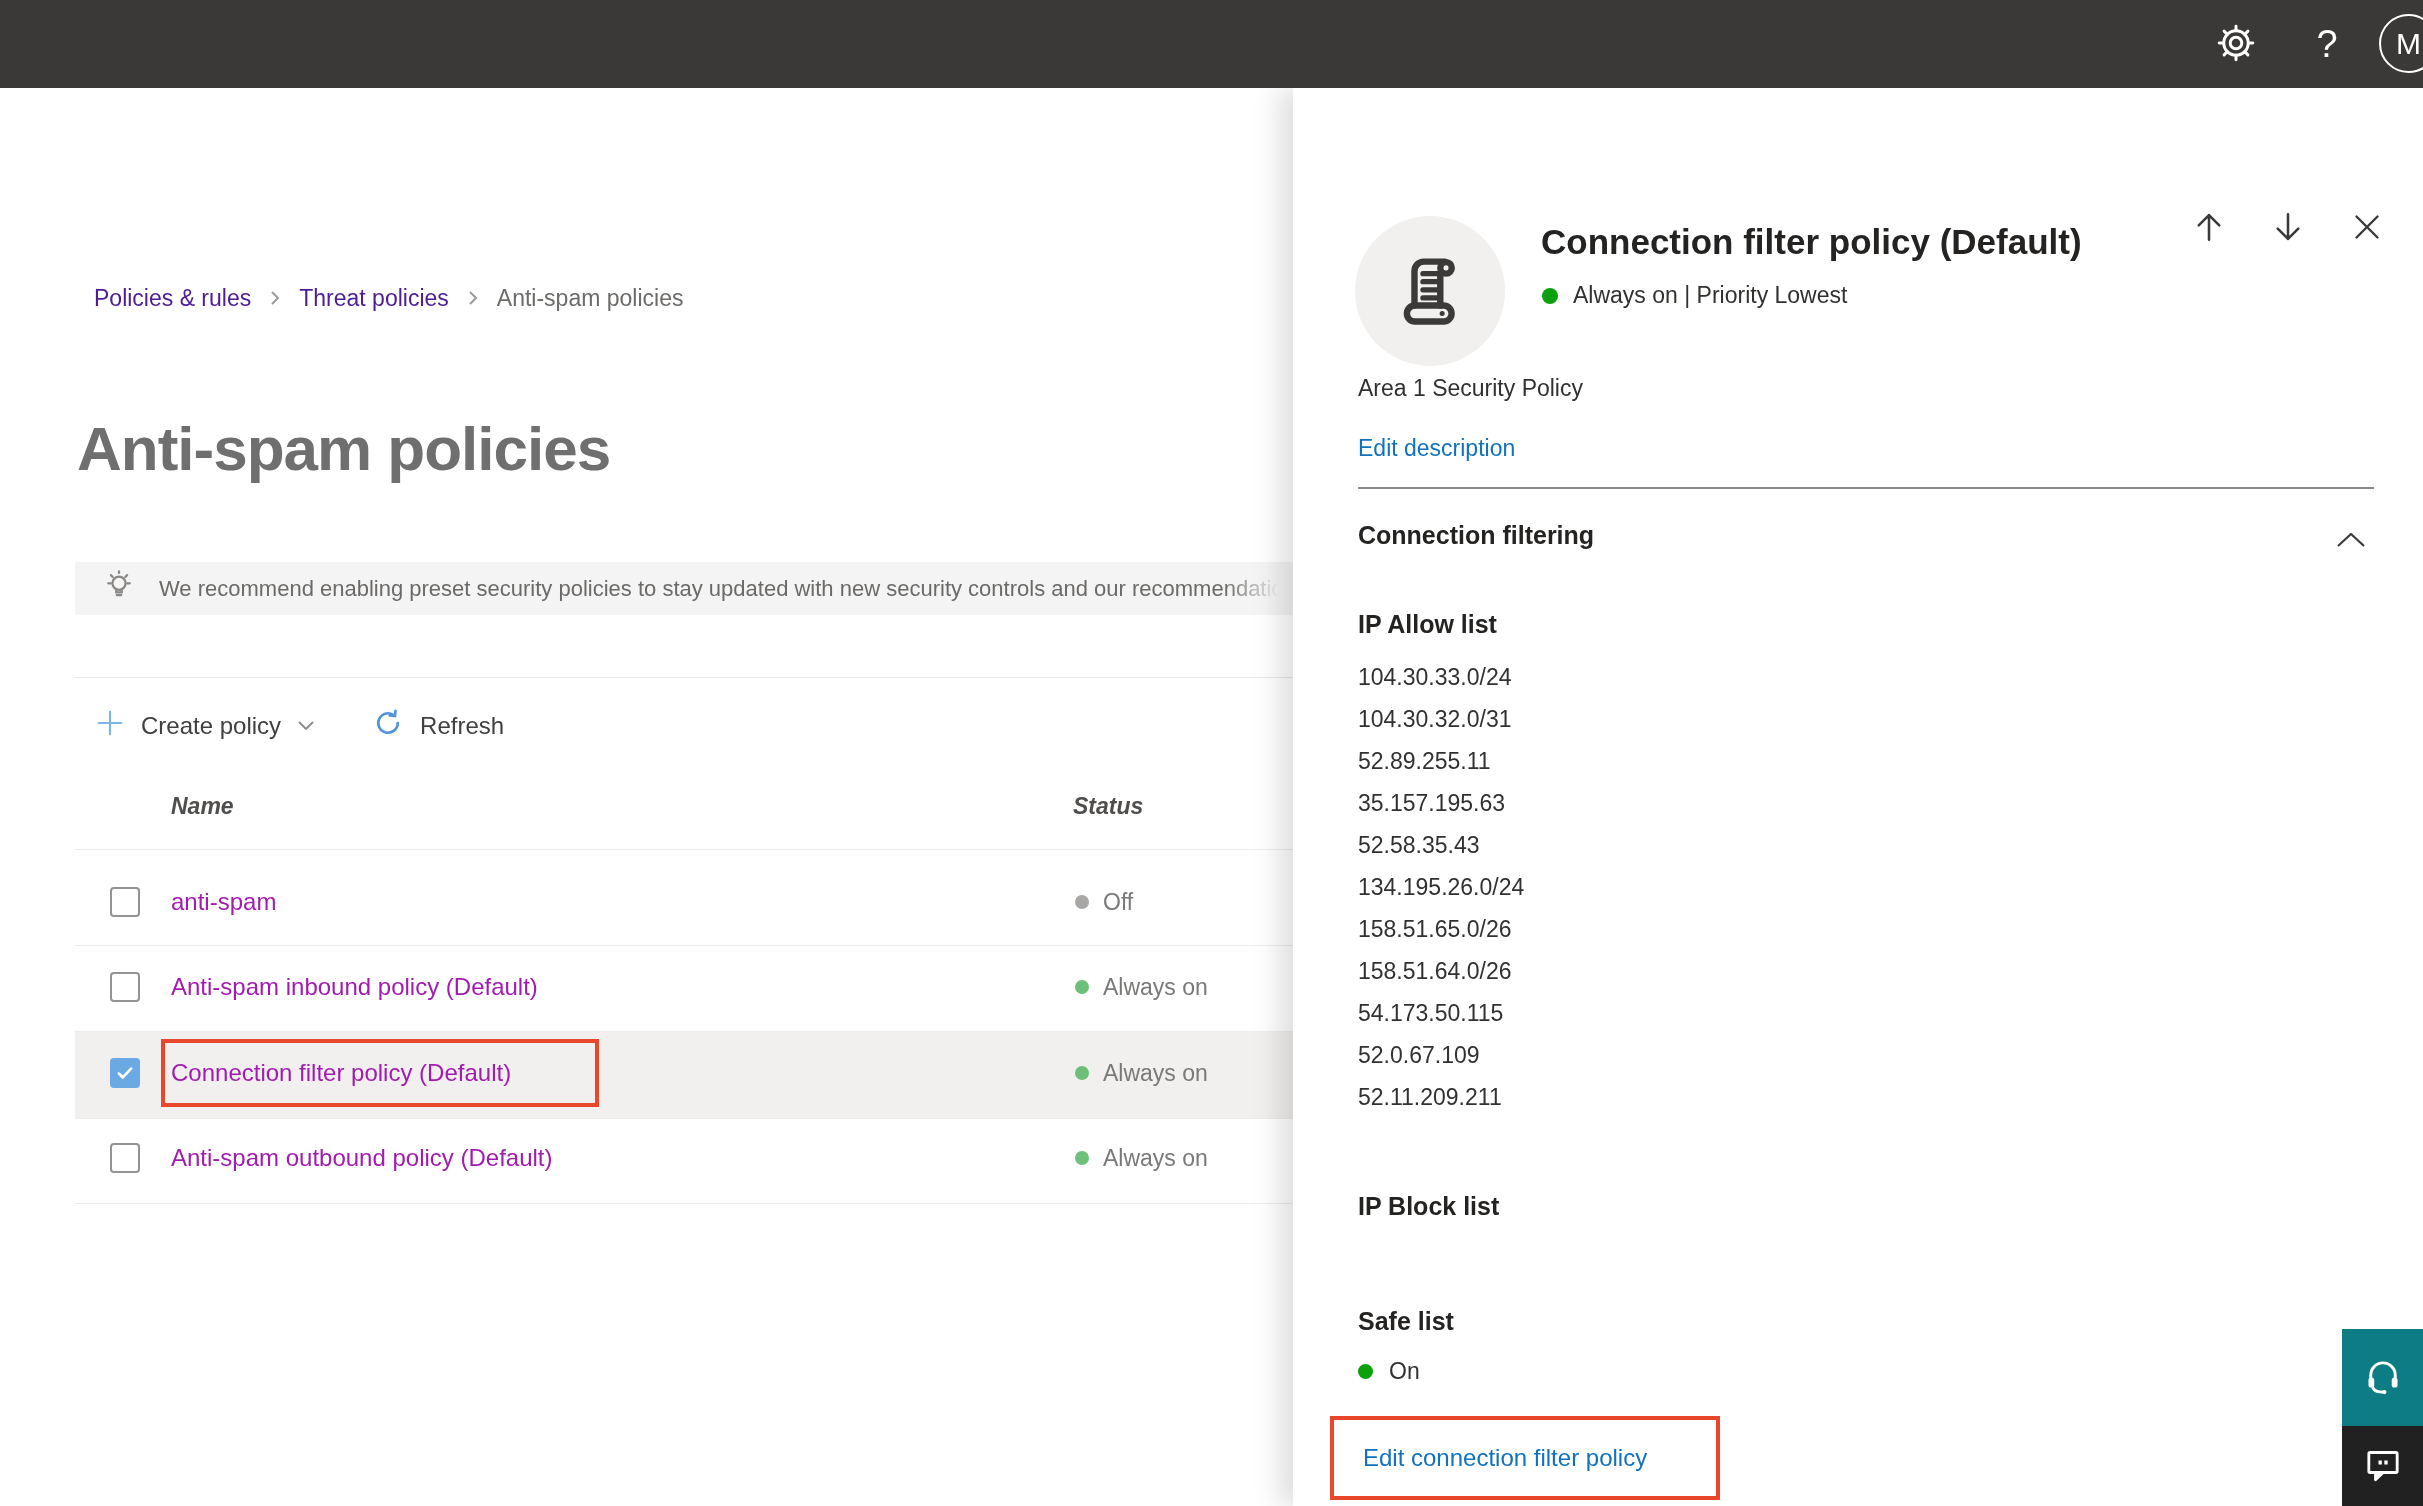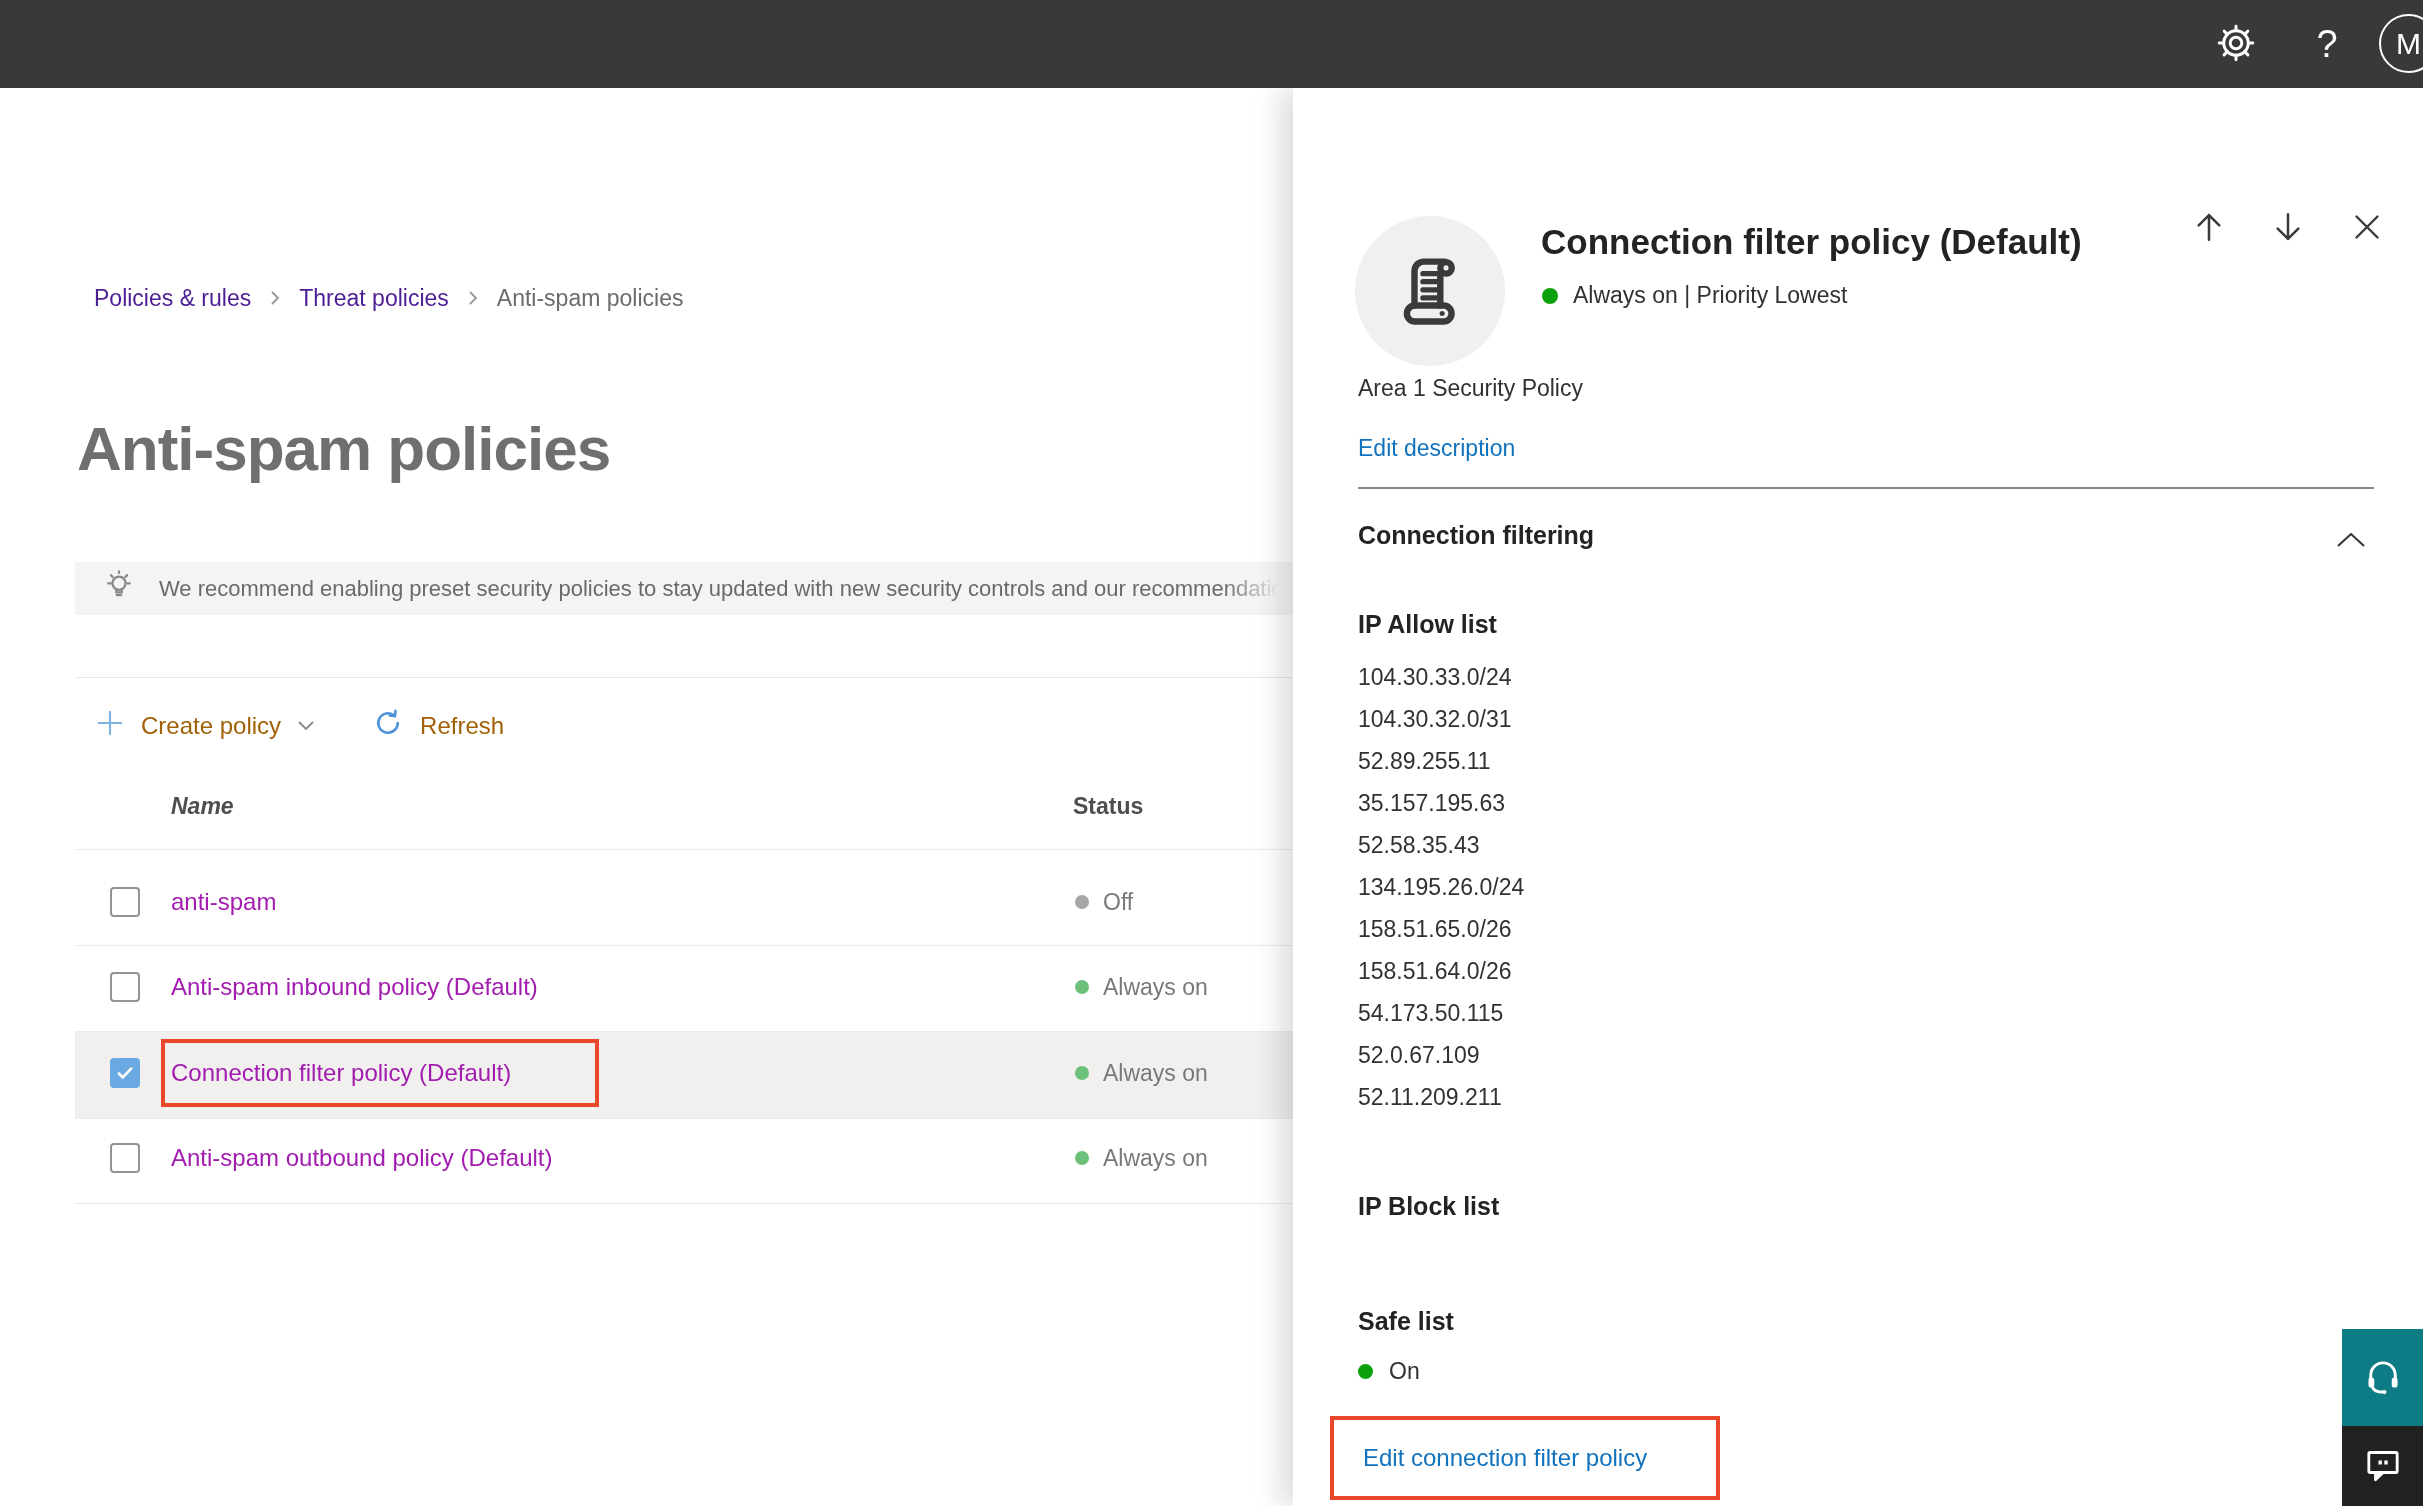--- a/index.html
+++ b/index.html
@@ -39,28 +39,28 @@
 
   .page-desc { position:absolute; left:77px; top:541px; width:1216px; height:34px;
     font-size:24px; color:#2e2d2c; white-space:nowrap; overflow:hidden; }
   .desc-fade { position:absolute; left:1214px; top:541px; width:79px; height:36px;
     background:linear-gradient(to right, rgba(255,255,255,0), #fff 85%); }
 
   .main-divider { position:absolute; left:75px; top:589px; width:1218px; height:1px; background:#e9e8e7; }
 
   .toolbar { position:absolute; left:95px; top:612px; height:51px; display:flex; align-items:center; }
   .tb-cmd { display:flex; align-items:center; background:none; border:none; cursor:pointer;
-    font-family:inherit; font-size:24px; color:#a16207; }
+    font-family:inherit; font-size:24px; color:#404040; }
   .tb-cmd .lbl { margin-left:16px; }
   .tb-cmd .chev { margin-left:14px; display:inline-flex; }
   .tb-cmd + .tb-cmd { margin-left:55px; }
 
   .tbl-header { position:absolute; left:0; top:705px; width:1293px; }
   .tbl-header span { position:absolute; font-size:23px; font-weight:700; color:#504e4c; }
-  .col-name { left:171px;font-style:italic; } .col-status { left:1073px; }
+  .col-name { left:171px;font-style:italic; } .col-status { left:1073px;font-style:italic; }
   .row-sep { position:absolute; left:75px; width:1218px; height:1px; background:#ececec; }
 
   .rowbg-selected { position:absolute; left:75px; top:943px; width:1218px; height:87px; background:#f1f0ef; }
 
   .prow { position:absolute; left:0; width:1293px; height:0; cursor:pointer; }
   .prow .cb { position:absolute; left:110px; width:30px; height:30px; border:2px solid #959391;
     border-radius:4px; background:#fff; }
   .prow .cb.checked { border:none; background:#6aa9e4; display:flex; align-items:center; justify-content:center; }
   .prow .rname { position:absolute; left:171px; font-size:24px; color:#a21caf; line-height:32px; white-space:nowrap; }
   .prow .sdot { position:absolute; left:1075px; width:14px; height:14px; border-radius:50%; }

